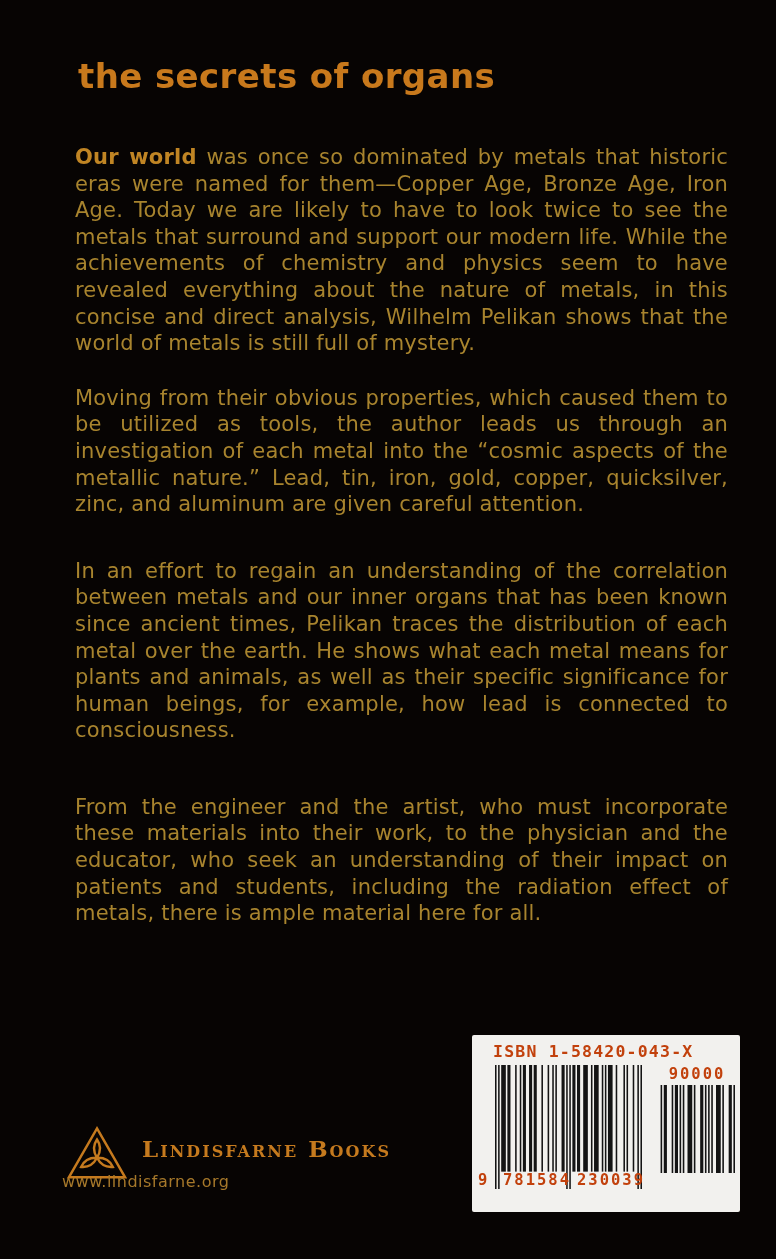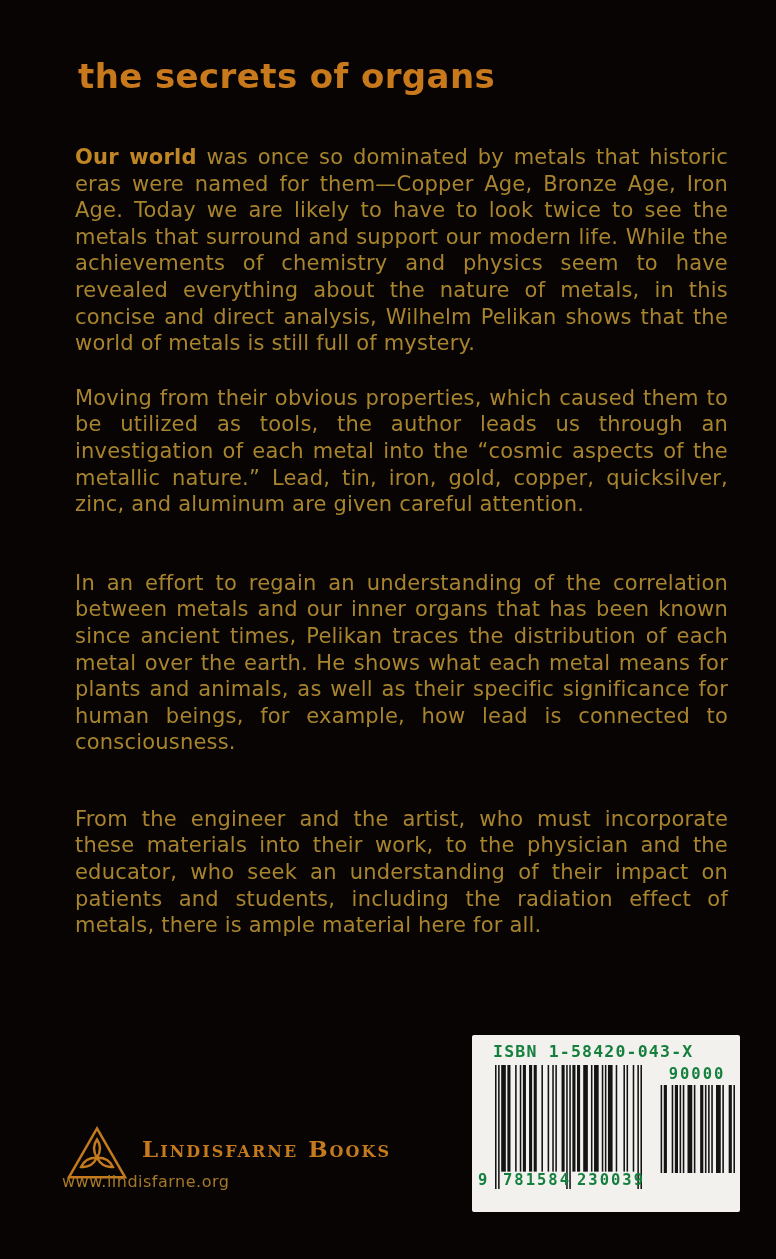--- a/index.html
+++ b/index.html
@@ -16,30 +16,30 @@
     color:#c8791c;
   }
   .blurb{
     position:absolute;left:75px;top:144px;width:653px;
     font-size:21px;line-height:26.6px;letter-spacing:0.2px;
     color:#a8842e;
     text-align:justify;
   }
   .blurb p{margin:0;}
   .blurb p.p1{margin-bottom:28px;}
-  .blurb p.p2{margin-bottom:52px;}
+  .blurb p.p2{margin-bottom:40px;}
   .blurb p.p3{margin-bottom:50px;}
   .blurb strong{color:#c08524;font-weight:bold;}
 
   
   .barcode-box{
     position:absolute;left:472px;top:1035px;width:268px;height:177px;
     background:#f2f1ee;border-radius:2px;
     font-family:"DejaVu Sans Mono","Liberation Mono",monospace;
-    color:#15803d;
+    color:#c2410c;
   }
   .isbn{
     position:absolute;left:21px;top:7px;
     font-size:16.5px;font-weight:bold;letter-spacing:1.2px;white-space:nowrap;
   }
   .supp-num{
     position:absolute;left:185px;top:30px;width:80px;text-align:center;
     font-size:15.5px;font-weight:bold;letter-spacing:2px;
   }
   .main-bars{position:absolute;left:23px;top:30px;width:147px;height:124px;}

